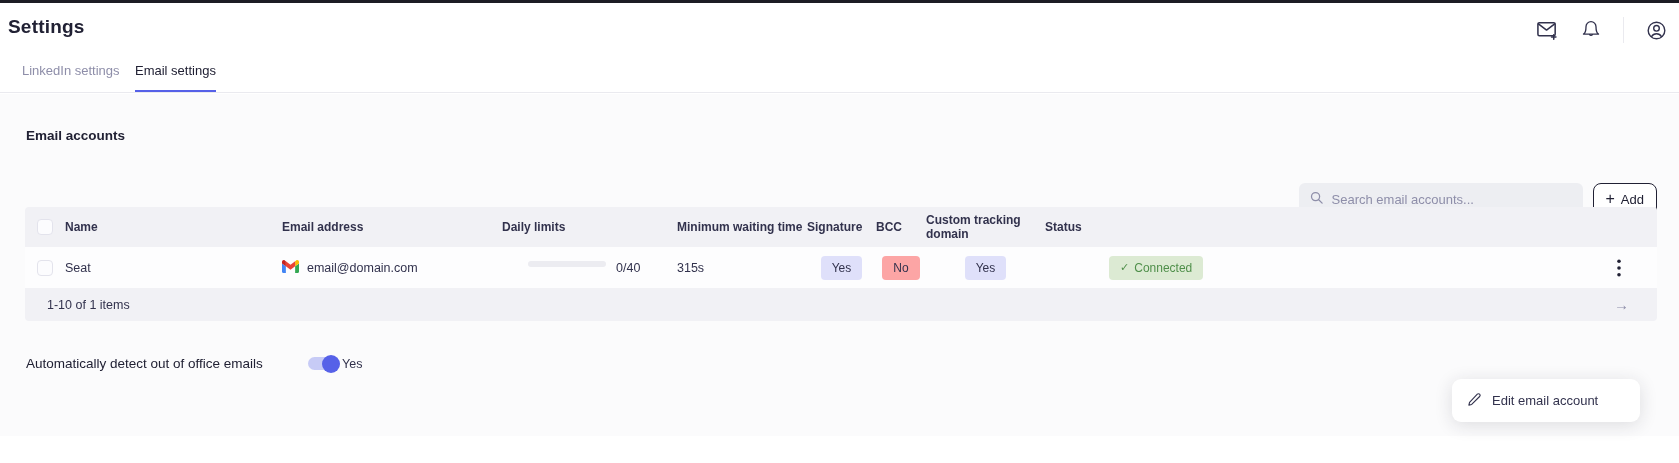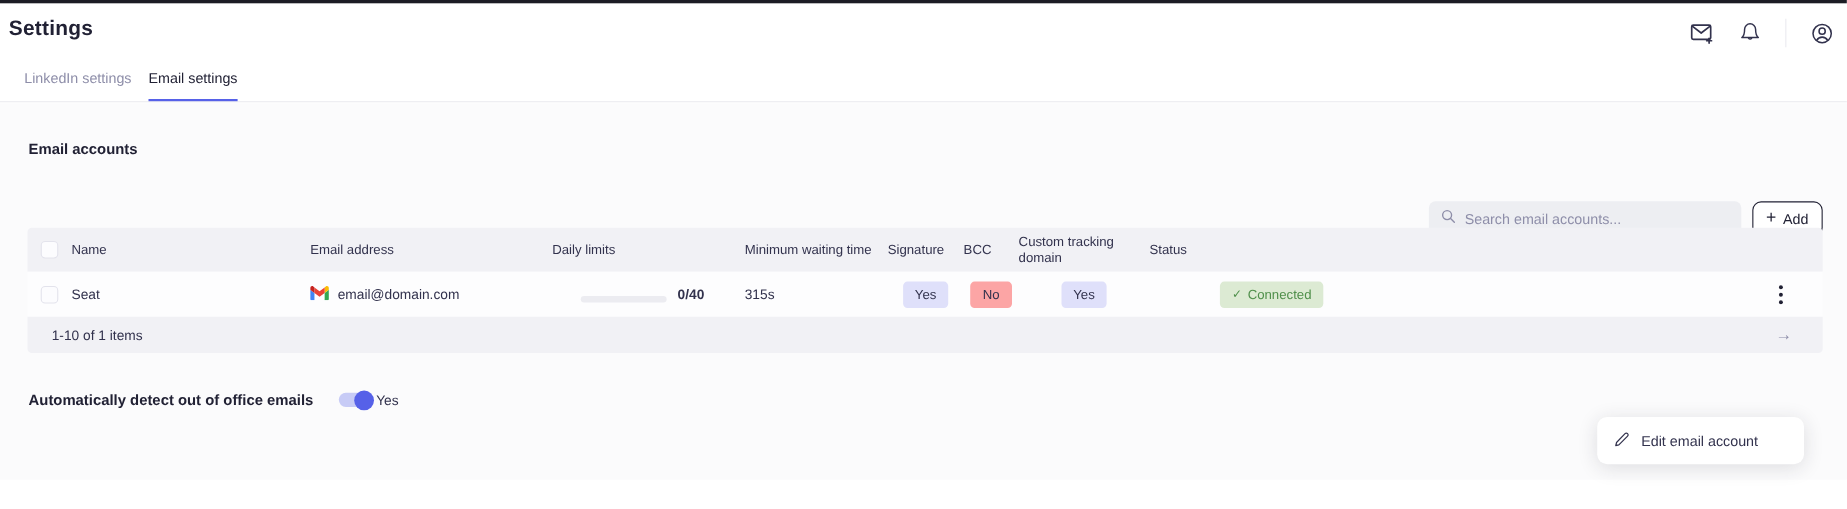--- a/index.html
+++ b/index.html
@@ -27,28 +27,28 @@
 
   .toolbar { position:absolute; top:89px; right:22px; display:flex; align-items:center; gap:10px; }
   .search-box { width:284px; height:32px; background:#edeef2; border-radius:6px; display:flex; align-items:center; padding:0 10px; gap:8px; }
   .search-box input { border:none; outline:none; background:transparent; font-family:"Liberation Sans",sans-serif; font-size:13px; color:#32324d; width:100%; }
   .search-box input::placeholder { color:#8e8ea9; }
   .add-btn { height:32px; min-width:63px; background:#ffffff; border:1.5px solid #212134; border-radius:8px; display:flex; align-items:center; justify-content:center; gap:6px; font-size:13px; font-weight:500; color:#212134; cursor:pointer; padding:0 12px; }
 
   
   .table { position:absolute; left:25px; top:113px; width:1632px; border-radius:4px; overflow:visible; font-size:12.5px; }
   .tr { display:grid; grid-template-columns:40px 217px 220px 175px 130px 69px 50px 119px 188px 1fr; align-items:center; }
-  .thead { height:40px; background:#f1f1f5; color:#32324d; font-size:12px; font-weight:400; border-radius:4px 4px 0 0; }
+  .thead { height:40px; background:#f1f1f5; color:#32324d; font-size:12px; font-weight:700; border-radius:4px 4px 0 0; }
   .tbody-row { height:41px; background:#fdfdfe; color:#32324d; }
   .tfoot { height:33px; background:#f1f1f5; color:#32324d; border-radius:0 0 4px 4px; }
   .cell-check { display:flex; justify-content:center; }
   .checkbox { width:16px; height:16px; border:1px solid #e3e3ec; background:#fcfcfe; border-radius:4px; cursor:pointer; }
 
   .email-cell { display:flex; align-items:center; gap:8px; }
-  .limits-cell { display:flex; align-items:flex-end; gap:10px; padding-left:26px;font-weight:bold; }
+  .limits-cell { display:flex; align-items:flex-start; gap:10px; padding-left:26px; }
   .progress-track { width:78px; height:6px; border-radius:3px; background:#ececf1; overflow:hidden; }
   .progress-fill { height:100%; background:#dfdfe6; border-radius:3px; }
 
   .badge { display:inline-flex; align-items:center; justify-content:center; height:24px; padding:0 11px; border-radius:4px; font-size:12px; color:#32324d; }
   .badge-violet { background:#dfe0fa; }
   .badge-gray { background:#fca5a5; }
   .badge-cell { display:flex; justify-content:center; }
   .status-cell { display:flex; }
   .badge-green { background:#dcead3; color:#4f8f4a; gap:5px; margin-left:64px; font-size:12px; }
   .badge-green .check { font-size:11px; }
@@ -62,21 +62,21 @@
 
   
   .ctx-menu { position:absolute; left:1427px; top:172px; width:188px; background:#ffffff; border-radius:9px; box-shadow:0 3px 18px rgba(33,33,52,.14); padding:6px 0; z-index:5; }
   .ctx-item { height:31px; display:flex; align-items:center; gap:10px; padding:0 15px; font-size:13px; color:#32324d; cursor:pointer; }
   .ctx-item.danger { color:#d02b20; }
   .ctx-item svg { flex:0 0 auto; }
 
   
   .oof { position:absolute; left:26px; top:262px; width:560px; }
   .oof-head { display:flex; align-items:center; }
-  .oof-title { font-size:13.5px; font-weight:700; color:#212134; width:282px; }
+  .oof-title { font-size:13.5px; font-weight:400; color:#212134; width:282px; }
   .toggle-wrap { display:flex; align-items:center; gap:4px; cursor:pointer; }
   .toggle { position:relative; width:30px; height:13px; border-radius:7px; background:#c7cbf6; }
   .toggle .knob { position:absolute; right:-2px; top:-2.5px; width:18px; height:18px; border-radius:50%; background:#5661e8; }
   .toggle-label { font-size:12.5px; color:#32324d; }
   .oof-desc { margin-top:7px; width:270px; font-size:11.5px; line-height:1.36; color:#666687; }
 </style>
 </head>
 <body>
 
 <div class="top-strip"></div>

